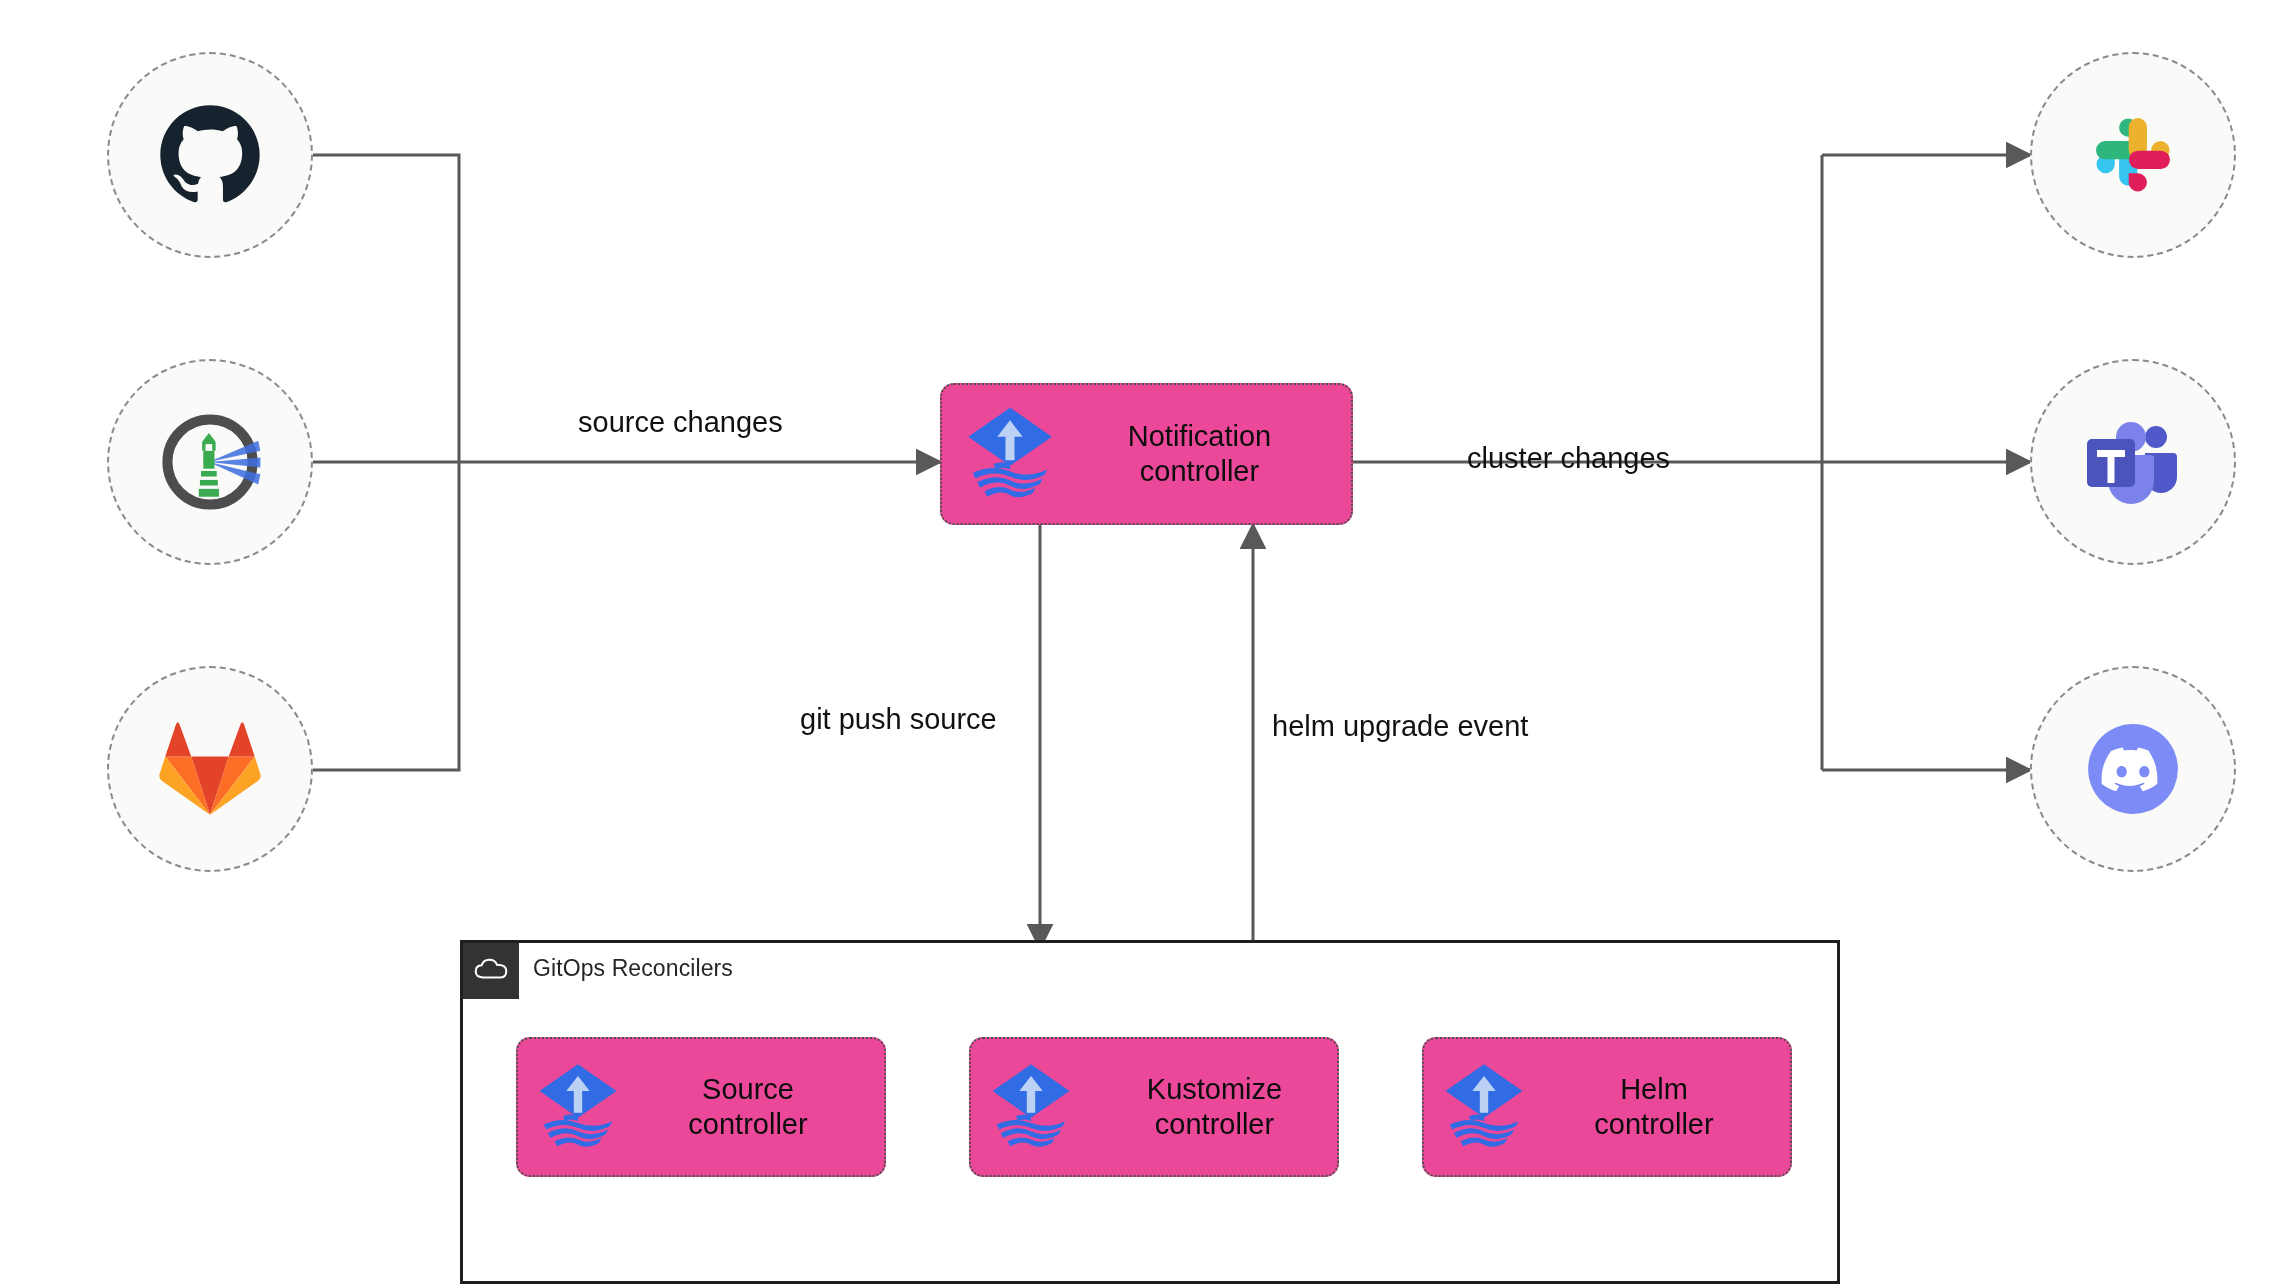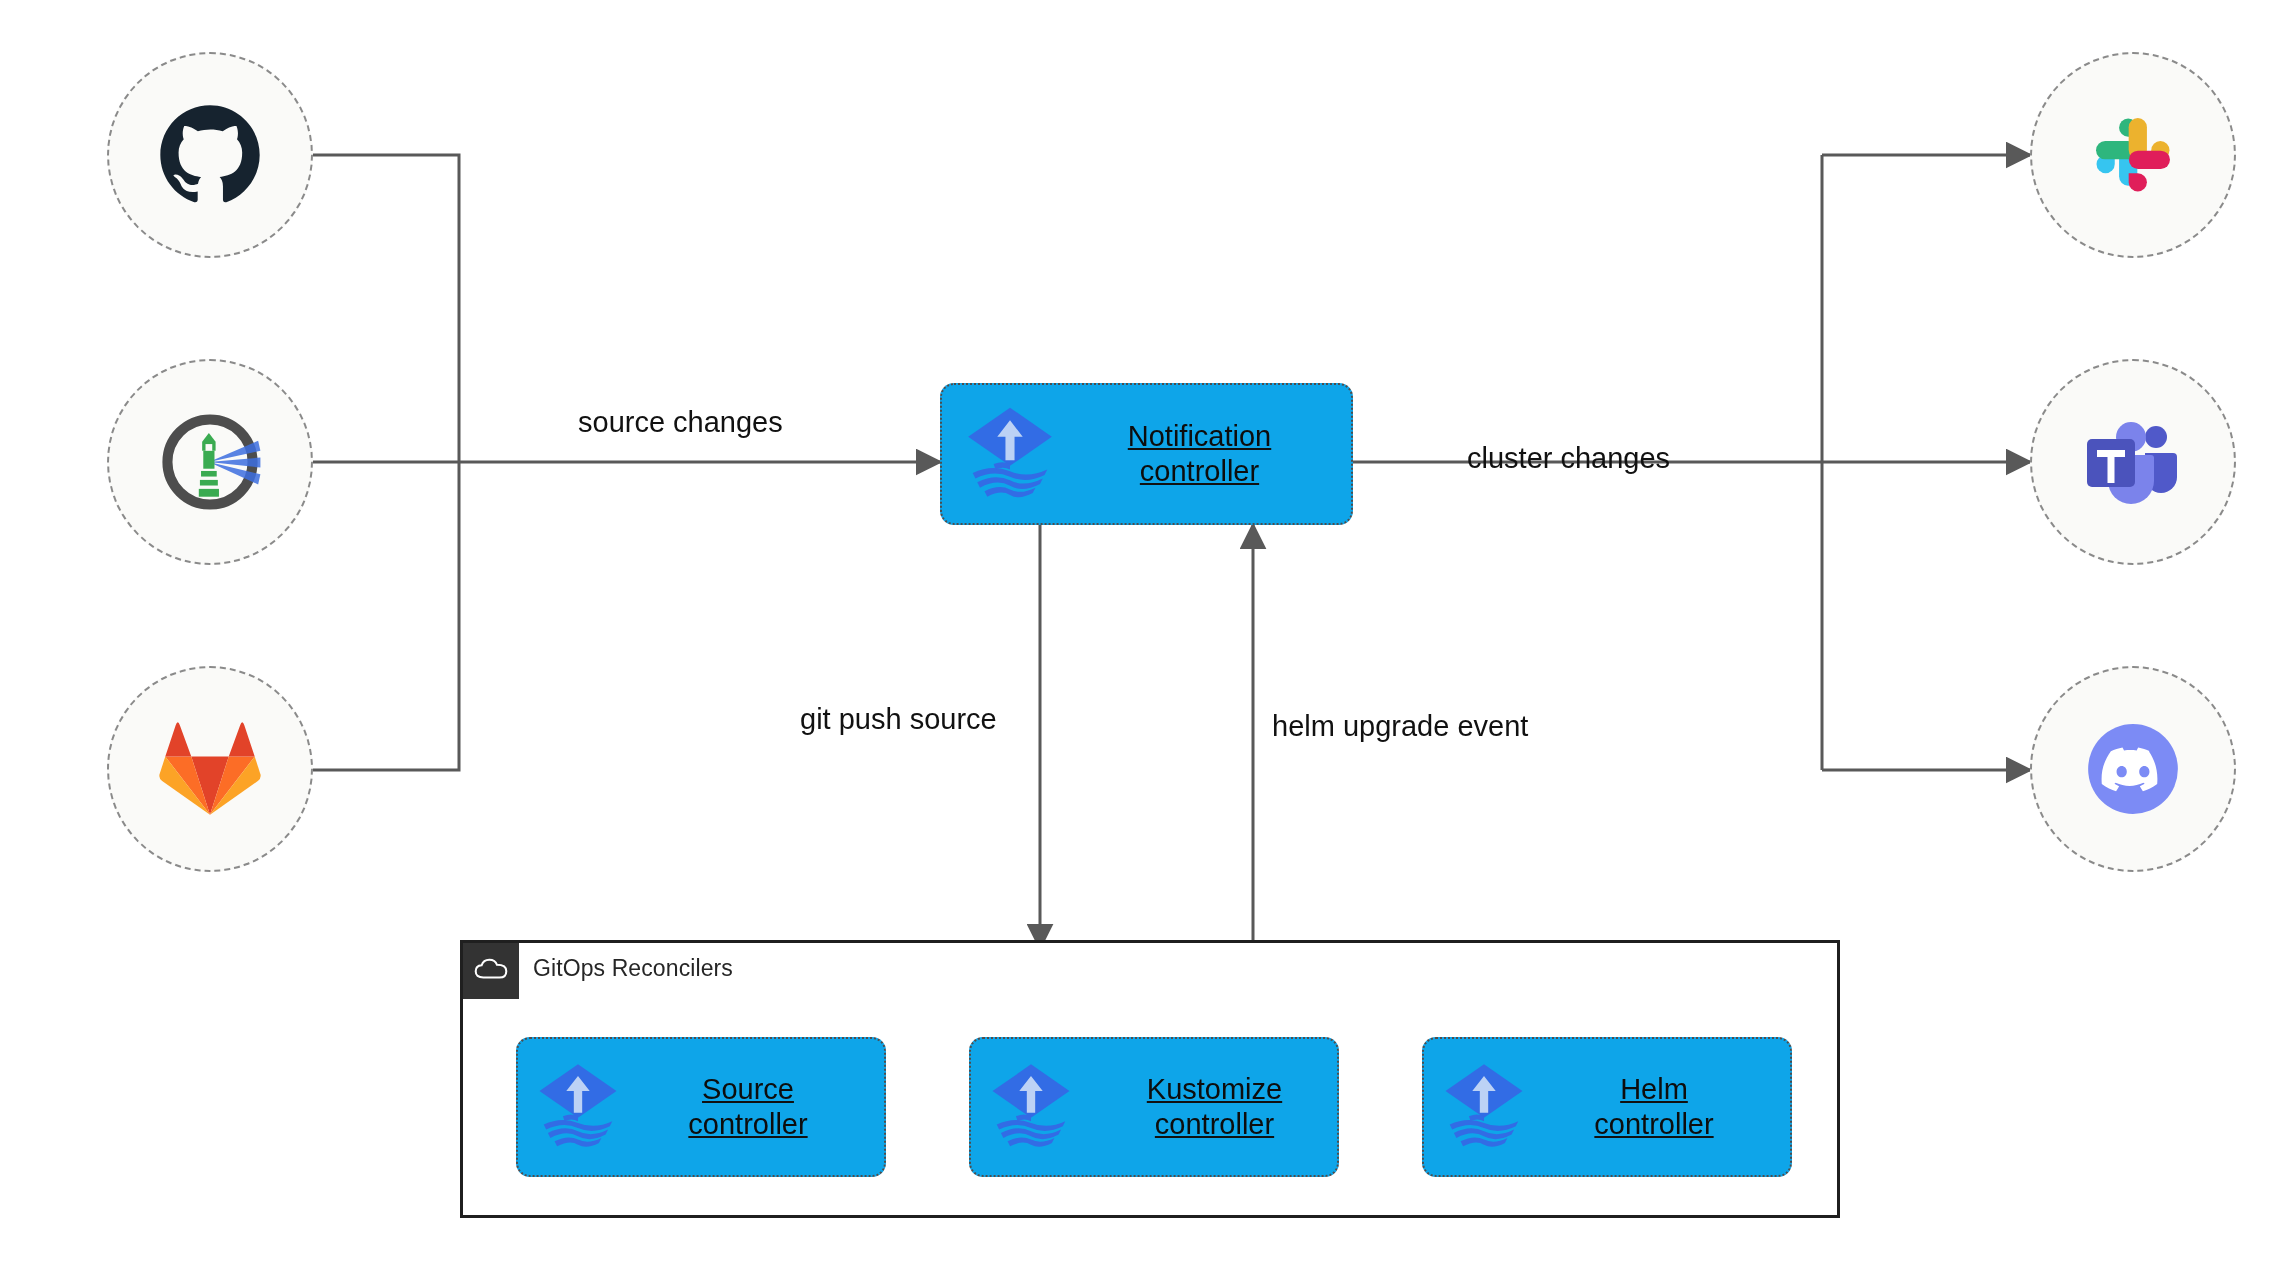--- a/index.html
+++ b/index.html
@@ -15,23 +15,23 @@
   .node-circle{
     position:absolute;width:206px;height:206px;border-radius:50%;
     background:#fafaf8;border:2px dashed #8a8a8a;
     display:flex;align-items:center;justify-content:center;
     box-sizing:border-box;
   }
   .node-circle svg{display:block;}
 
   
   .ctrl-card{
-    position:absolute;background:#0ea5e9;border:2px dotted #4d4d4d;
+    position:absolute;background:#ec4899;border:2px dotted #4d4d4d;
     border-radius:14px;box-sizing:border-box;
-    display:flex;align-items:center;justify-content:center;text-decoration:underline;
+    display:flex;align-items:center;justify-content:center;
   }
   .ctrl-logo{flex:0 0 auto;display:flex;align-items:center;justify-content:center;}
   .ctrl-label{
     flex:1 1 auto;text-align:center;line-height:1.22;
     font-size:29px;color:#0d0d0d;white-space:pre-line;padding-right:8px;
   }
 
   
   .panel{
     position:absolute;background:#ffffff;border:3px solid #1f1f1f;
@@ -178,21 +178,21 @@
     </span>
     <span class="ctrl-label">Notification
 controller</span>
   </div>
 
   <div class="edge-label" style="left:578px;top:406px;">source changes</div>
   <div class="edge-label" style="left:1467px;top:406px;margin-top:36px;">cluster changes</div>
   <div class="edge-label" style="left:800px;top:703px;">git push source</div>
   <div class="edge-label" style="left:1272px;top:710px;">helm upgrade event</div>
 
-  <div class="panel" style="left:460px;top:940px;width:1380px;height:278px;">
+  <div class="panel" style="left:460px;top:940px;width:1380px;height:344px;">
 
     <div class="panel-tab">
       <span>
         <svg width="34" height="24" viewBox="0 0 40 26">
           <path fill="none" stroke="#ffffff" stroke-width="2.4" d="M11 23 Q2 23 2 15.5 Q2 9 9 8.5 Q11 2 18 2 Q25 2 27 8 Q38 8 38 15.5 Q38 23 30 23 Z"></path>
         </svg>
       </span>
     </div>
     <div class="panel-title">GitOps Reconcilers</div>
 

